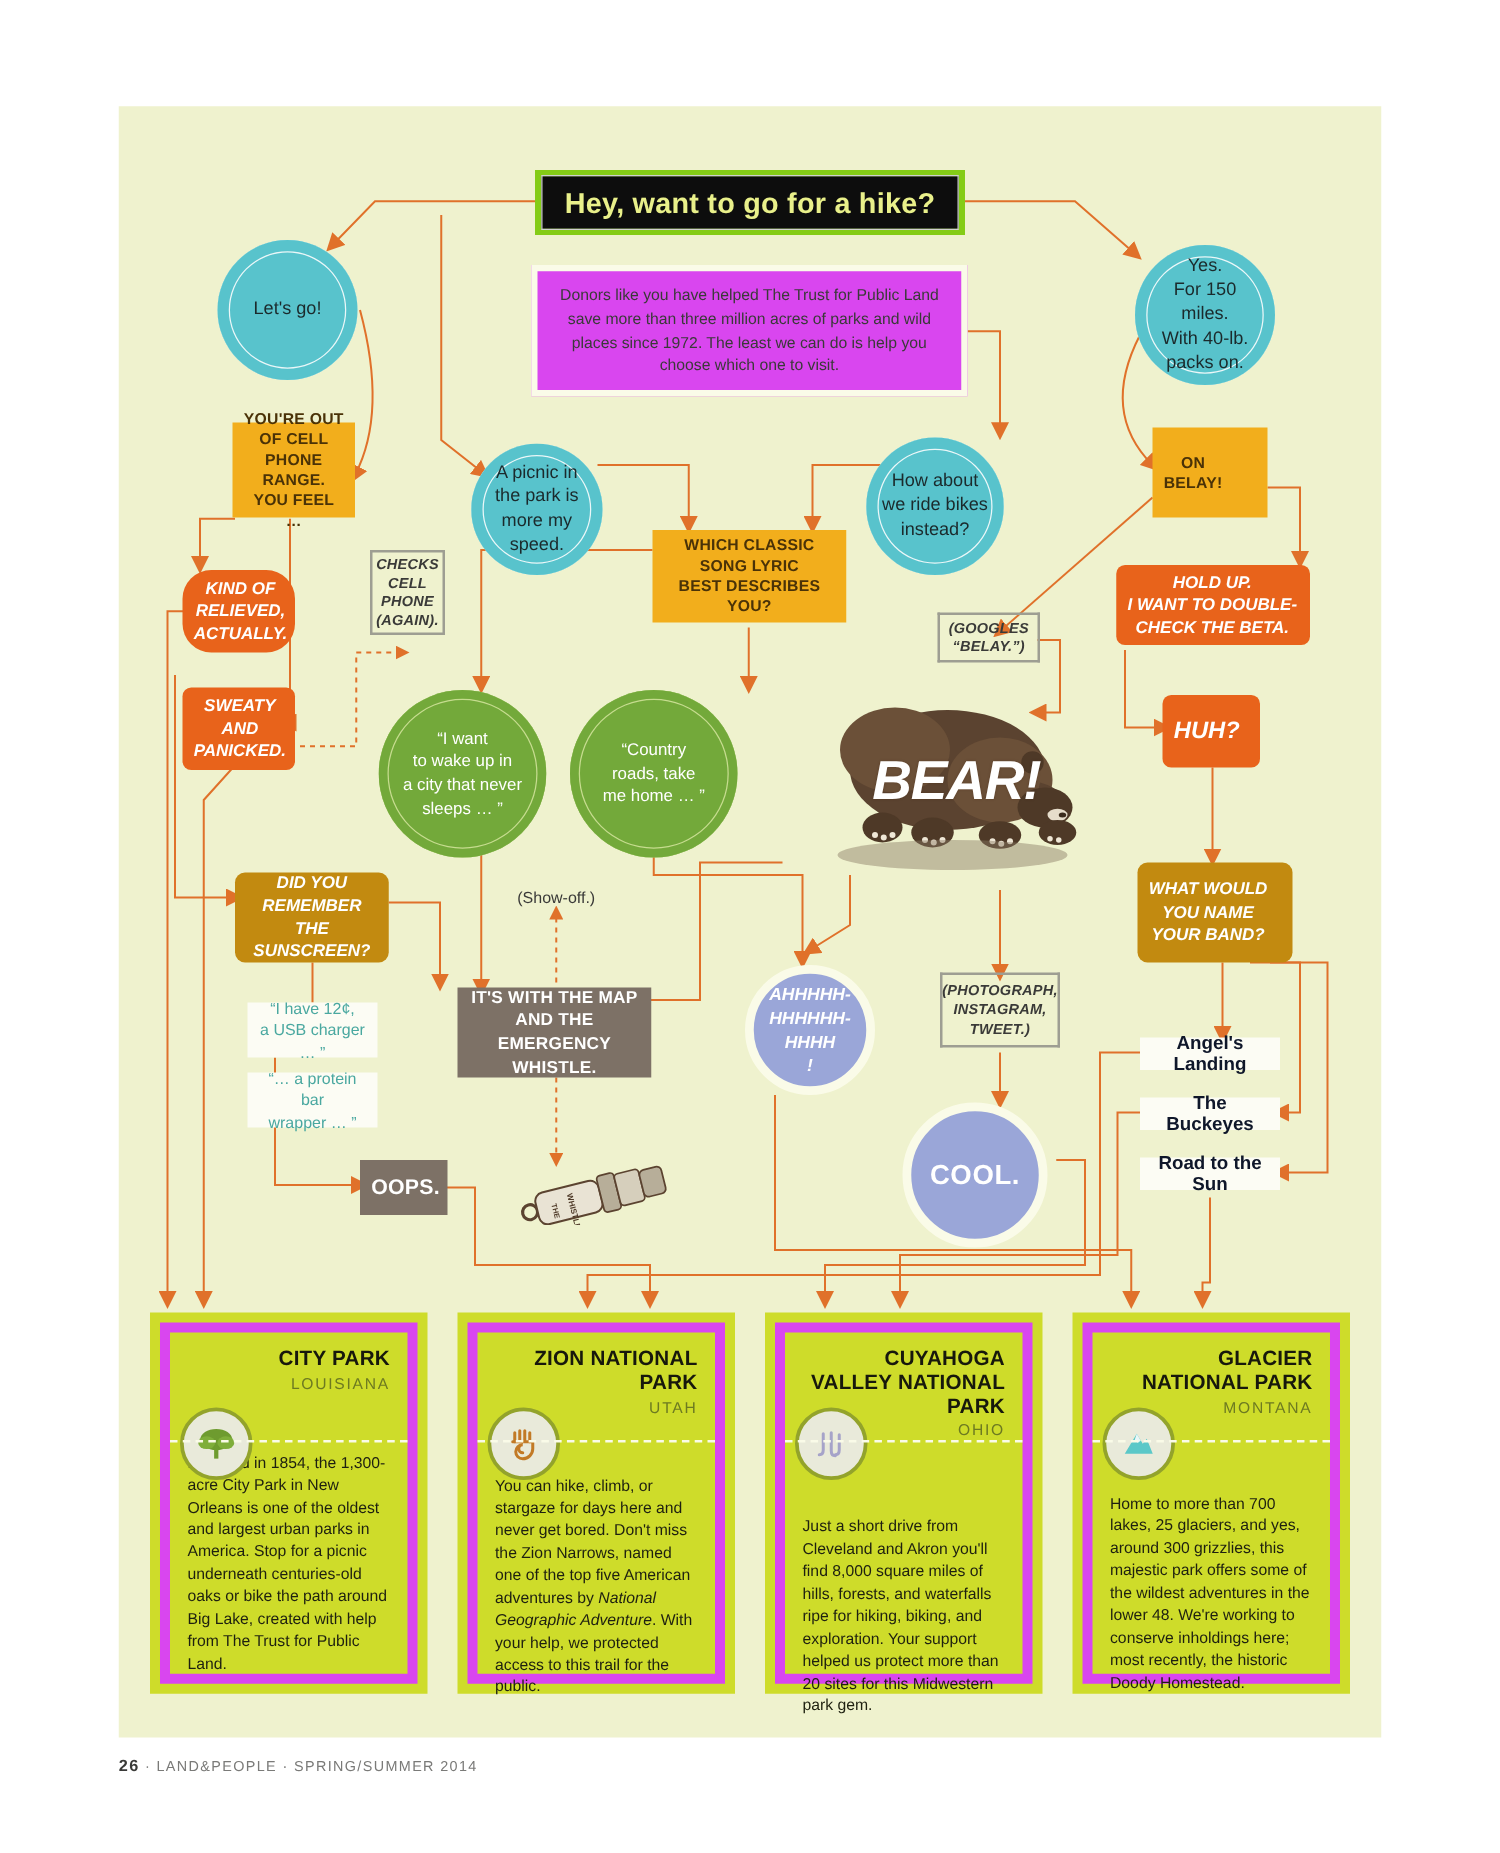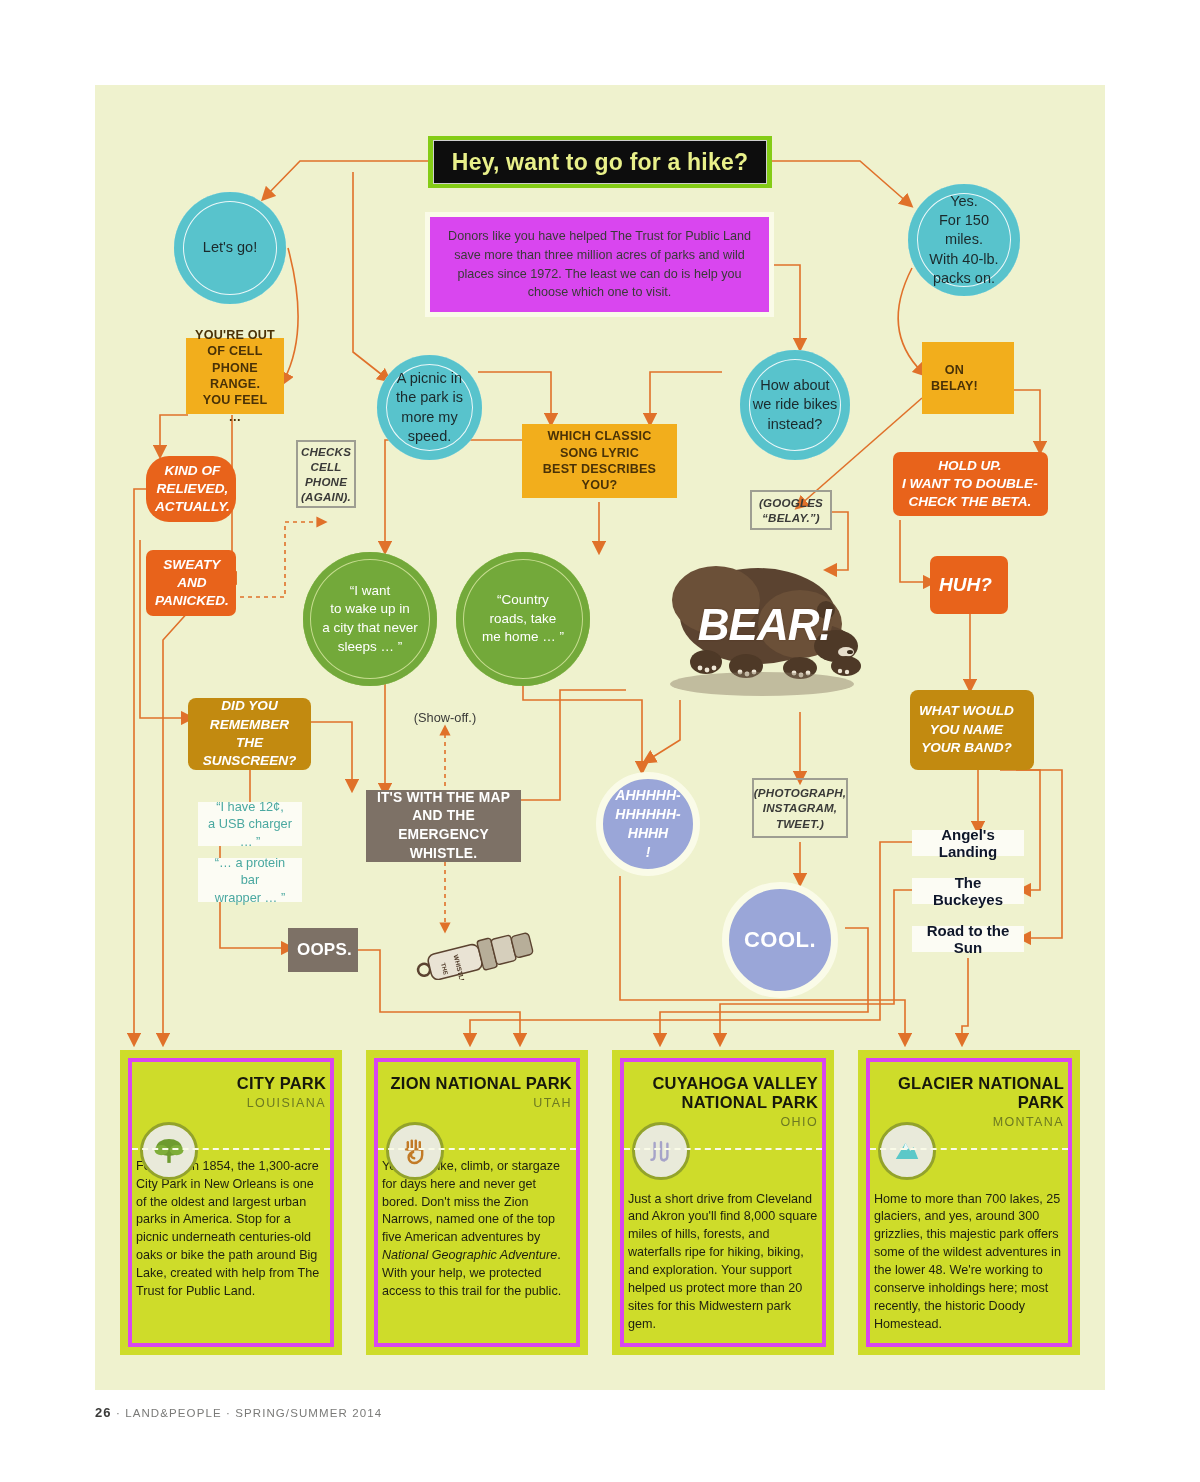--- a/index.html
+++ b/index.html
@@ -47,21 +47,21 @@
   .note::before{top:0;} .note::after{bottom:0;}
   .note span{color:#3a3a38;font-style:italic;font-size:11.6px;line-height:1.3;font-weight:600;letter-spacing:.2px;}
   .plainnote{position:absolute;color:#3a3a38;font-size:12.8px;text-align:center;}
   
   .bearwrap{left:650px;top:548px;width:230px;height:160px;}
   .bearlabel{position:absolute;left:0;top:52px;width:230px;text-align:center;color:#fff;
     font-size:44px;font-weight:bold;font-style:italic;letter-spacing:-1px;
     text-shadow:0 0 2px rgba(60,30,10,.35);}
   
   .card{background:#CEDC2A;padding:8px;}
-  .card-in{border:4px solid #d946ef;height:100%;padding:12px 4px 14px;position:relative;box-sizing:border-box;}
+  .card-in{border:8px solid #d946ef;height:100%;padding:12px 14px 14px;position:relative;box-sizing:border-box;}
   .card h3{margin:0;text-align:right;color:#17180c;font-size:16.5px;font-weight:bold;line-height:1.14;letter-spacing:.2px;}
   .card .state{text-align:right;color:#6d7a21;font-size:12.5px;letter-spacing:1.4px;margin-top:3px;}
   .dash{position:absolute;left:0;right:0;height:0;border-top:2px dashed #FAFBE8;}
   .medal{position:absolute;left:8px;width:52px;height:52px;border-radius:50%;background:#E9EADA;
     border:3px solid #93A32B;display:flex;align-items:center;justify-content:center;}
   .card p{margin:0;color:#1e2010;font-size:12.6px;line-height:1.42;}
   .card p i{font-style:italic;}
   
   .footer{position:absolute;left:95px;top:1405px;color:#7a7a78;font-size:11.5px;letter-spacing:1.1px;}
   .footer b{color:#3a3a38;font-size:13px;}
@@ -172,33 +172,33 @@
 </div>
 
 <div class="abs intro">
   <p>Donors like you have helped The Trust for Public Land save more than three million acres of parks and wild places since 1972. The least we can do is help you choose which one to visit.</p>
 </div>
 
 <div class="abs circ teal" style="left:174px;top:192px;width:112px;height:112px;">
   <span>Let's go!</span>
 </div>
 
-<div class="abs circ teal" style="left:908px;top:184px;width:112px;height:112px;">
+<div class="abs circ teal" style="left:908px;top:196px;width:112px;height:112px;">
   <span class="nl">Yes.<br>For 150 miles.<br>With 40-lb.<br>packs on.</span>
 </div>
 
 <div class="abs bx amber" style="left:186px;top:338px;width:98px;height:76px;">
   <span class="nl">YOU'RE OUT<br>OF CELL PHONE<br>RANGE.<br>YOU FEEL …</span>
 </div>
 
 <div class="abs circ teal" style="left:377px;top:355px;width:105px;height:105px;">
   <span class="nl">A picnic in<br>the park is<br>more my<br>speed.</span>
 </div>
 
-<div class="abs circ teal" style="left:740px;top:350px;width:110px;height:110px;">
+<div class="abs circ teal" style="left:693px;top:350px;width:110px;height:110px;">
   <span class="nl">How about<br>we ride bikes<br>instead?</span>
 </div>
 
 <div class="abs bx amber" style="left:922px;top:342px;width:92px;height:72px;">
   <span class="nl">ON<br>BELAY!</span>
 </div>
 
 <div class="abs bx orange" style="left:146px;top:456px;width:90px;height:66px;border-radius:23px;">
   <span class="nl">KIND OF<br>RELIEVED,<br>ACTUALLY.</span>
 </div>

